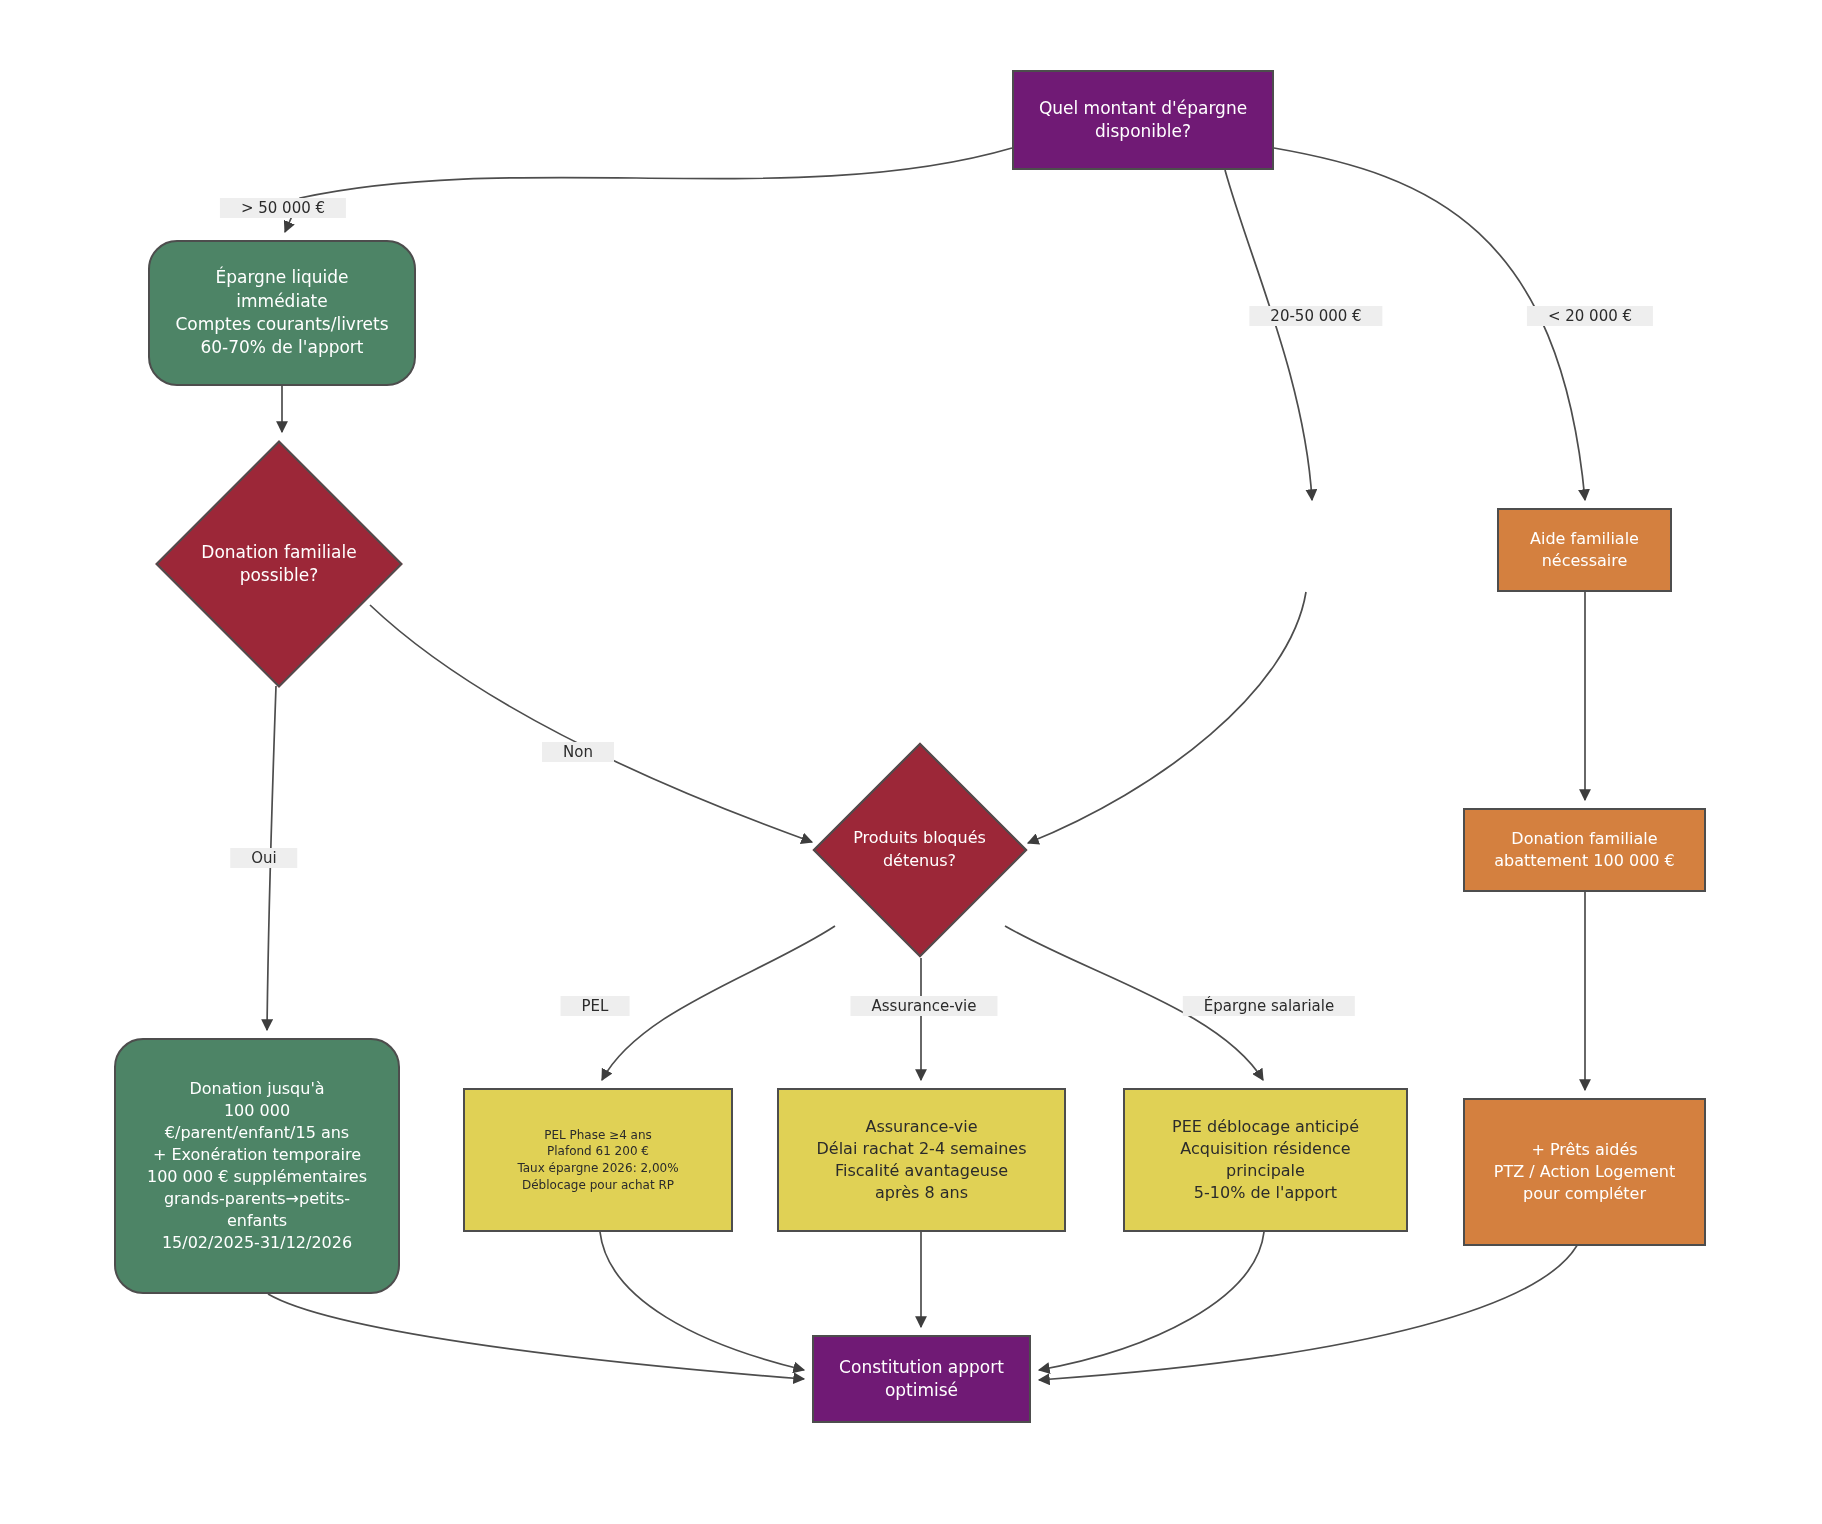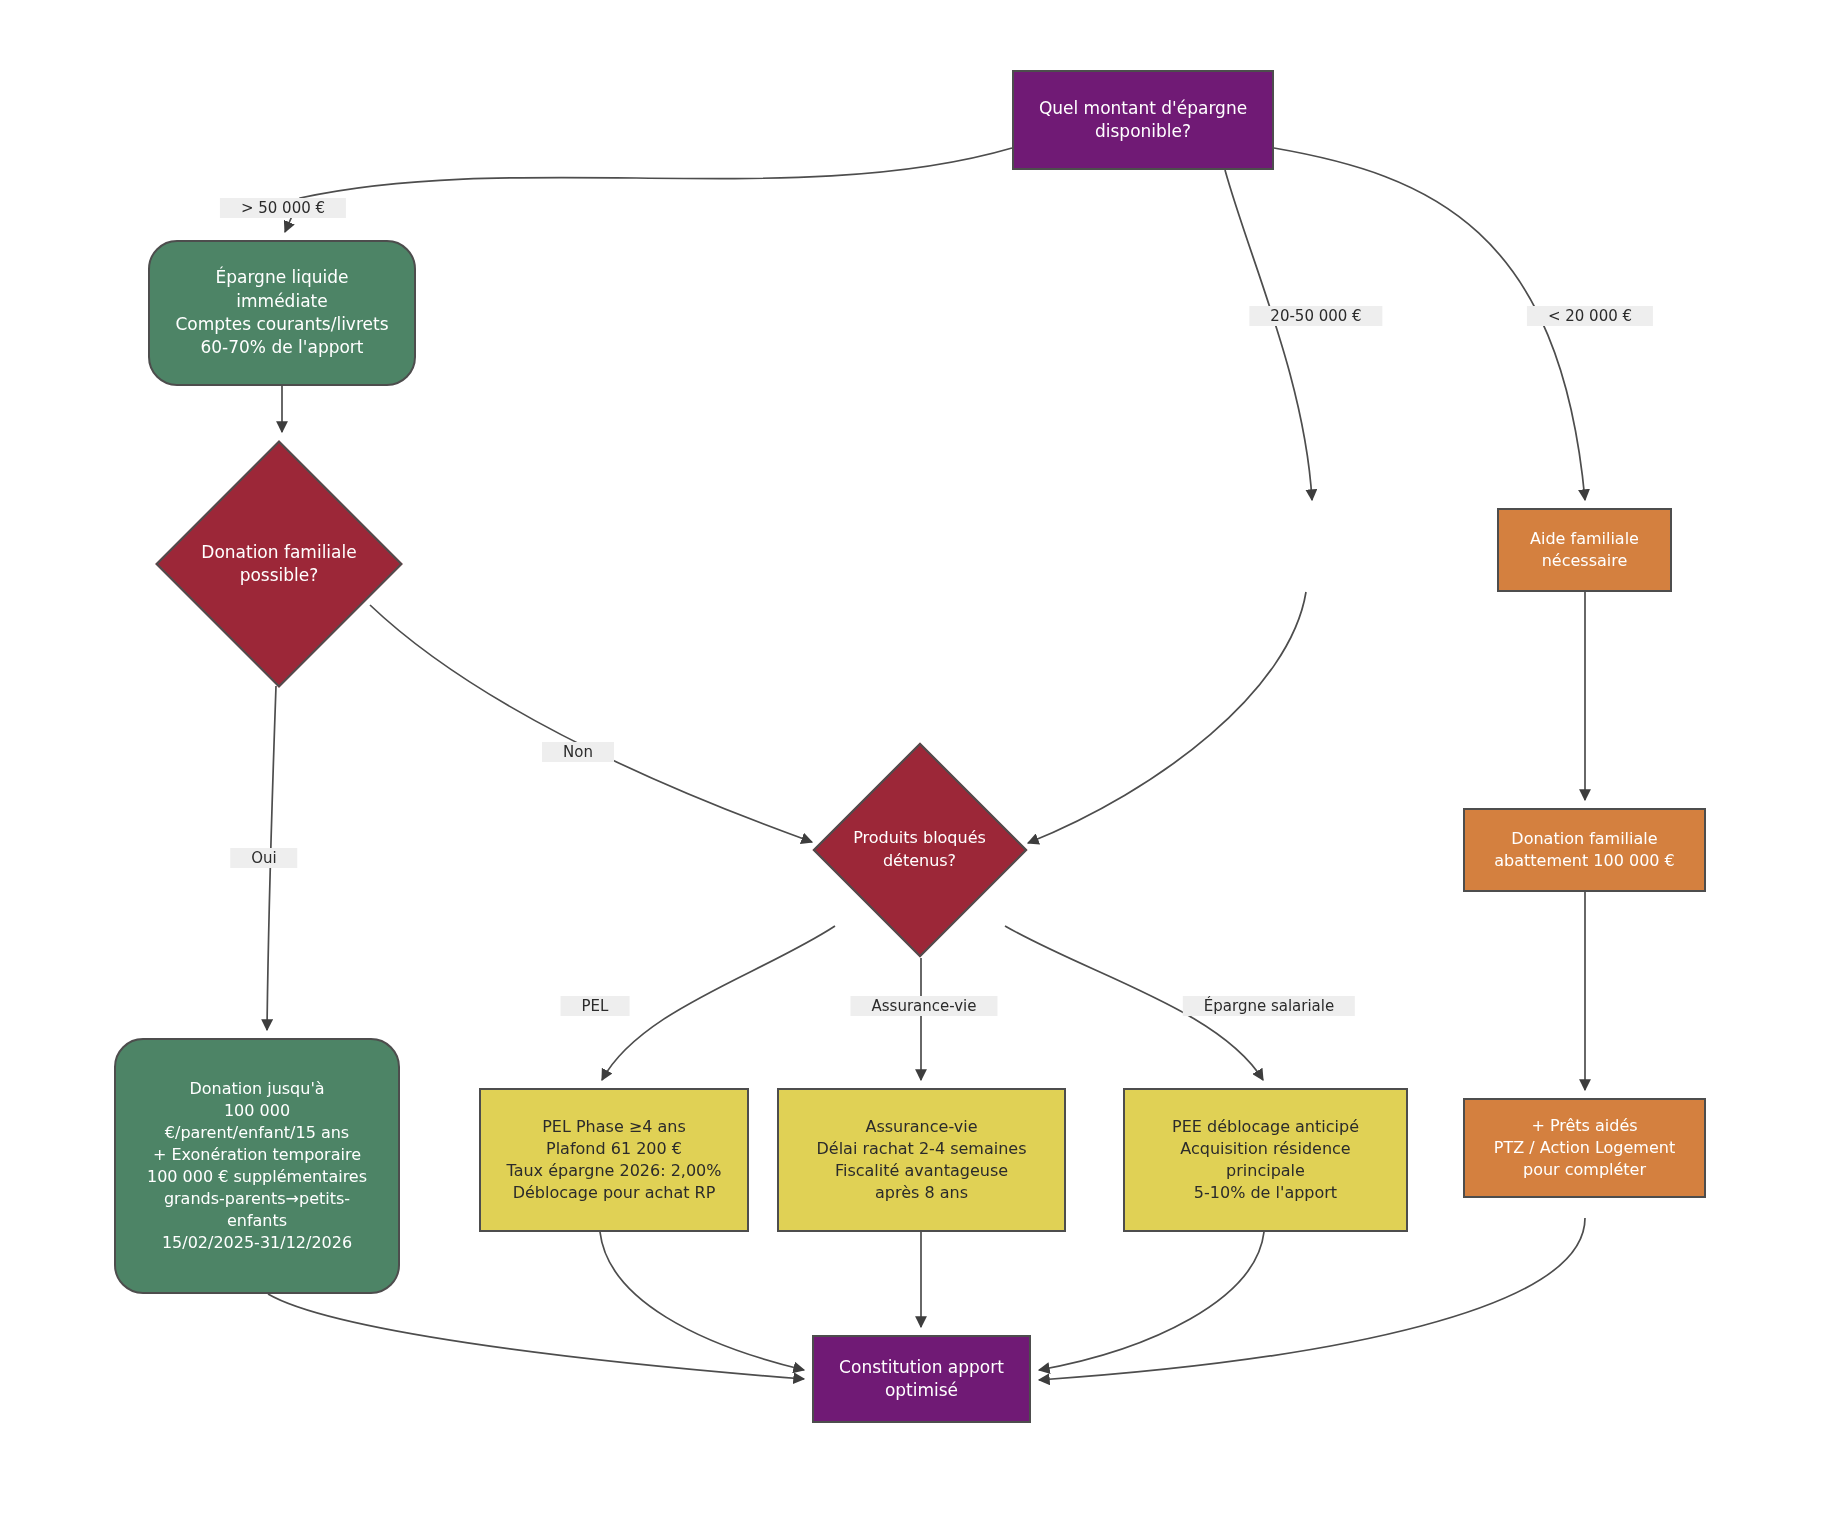--- a/index.html
+++ b/index.html
@@ -151,21 +151,21 @@
 grands-parents→petits-
 enfants
 15/02/2025-31/12/2026</div>
 
   <div class="diamond" id="n-produits-bloques" style="left:812px; top:742px; width:215px; height:215px;">
     <span class="dshape" style="width:152px; height:152px;"></span>
     <span class="dtext" style="font-size:16px;">Produits bloqués
 détenus?</span>
   </div>
 
-  <div class="node node-yellow" id="n-pel" style="left:463px; top:1088px; width:270px; height:144px; font-size:16px;margin-left:16px;">PEL Phase ≥4 ans
+  <div class="node node-yellow" id="n-pel" style="left:463px; top:1088px; width:270px; height:144px; font-size:12px;">PEL Phase ≥4 ans
 Plafond 61 200 €
 Taux épargne 2026: 2,00%
 Déblocage pour achat RP</div>
 
   <div class="node node-yellow" id="n-assurance-vie" style="left:777px; top:1088px; width:289px; height:144px; font-size:16px;">Assurance-vie
 Délai rachat 2-4 semaines
 Fiscalité avantageuse
 après 8 ans</div>
 
   <div class="node node-yellow" id="n-pee" style="left:1123px; top:1088px; width:285px; height:144px; font-size:16px;">PEE déblocage anticipé
@@ -173,21 +173,21 @@
 principale
 5-10% de l'apport</div>
 
 
   <div class="node node-orange" id="n-aide-familiale" style="left:1497px; top:508px; width:175px; height:84px; font-size:16px;">Aide familiale
 nécessaire</div>
 
   <div class="node node-orange" id="n-donation-abattement" style="left:1463px; top:808px; width:243px; height:84px; font-size:16px;">Donation familiale
 abattement 100 000 €</div>
 
-  <div class="node node-orange" id="n-prets-aides" style="left:1463px; top:1098px; width:243px; height:100px; font-size:16px;">+ Prêts aidés
+  <div class="node node-orange" id="n-prets-aides" style="left:1463px; top:1098px; width:243px; height:148px; font-size:16px;">+ Prêts aidés
 PTZ / Action Logement
 pour compléter</div>
 
   <div class="node node-blue" id="n-apport-optimise" style="left:812px; top:1335px; width:219px; height:88px; font-size:17px;">Constitution apport
 optimisé</div>
 
   <div class="edge-label" style="left:283px; top:208px;">&gt; 50 000 €</div>
   <div class="edge-label" style="left:1316px; top:316px;">20-50 000 €</div>
   <div class="edge-label" style="left:1590px; top:316px;">&lt; 20 000 €</div>
   <div class="edge-label" style="left:578px; top:752px;">Non</div>

